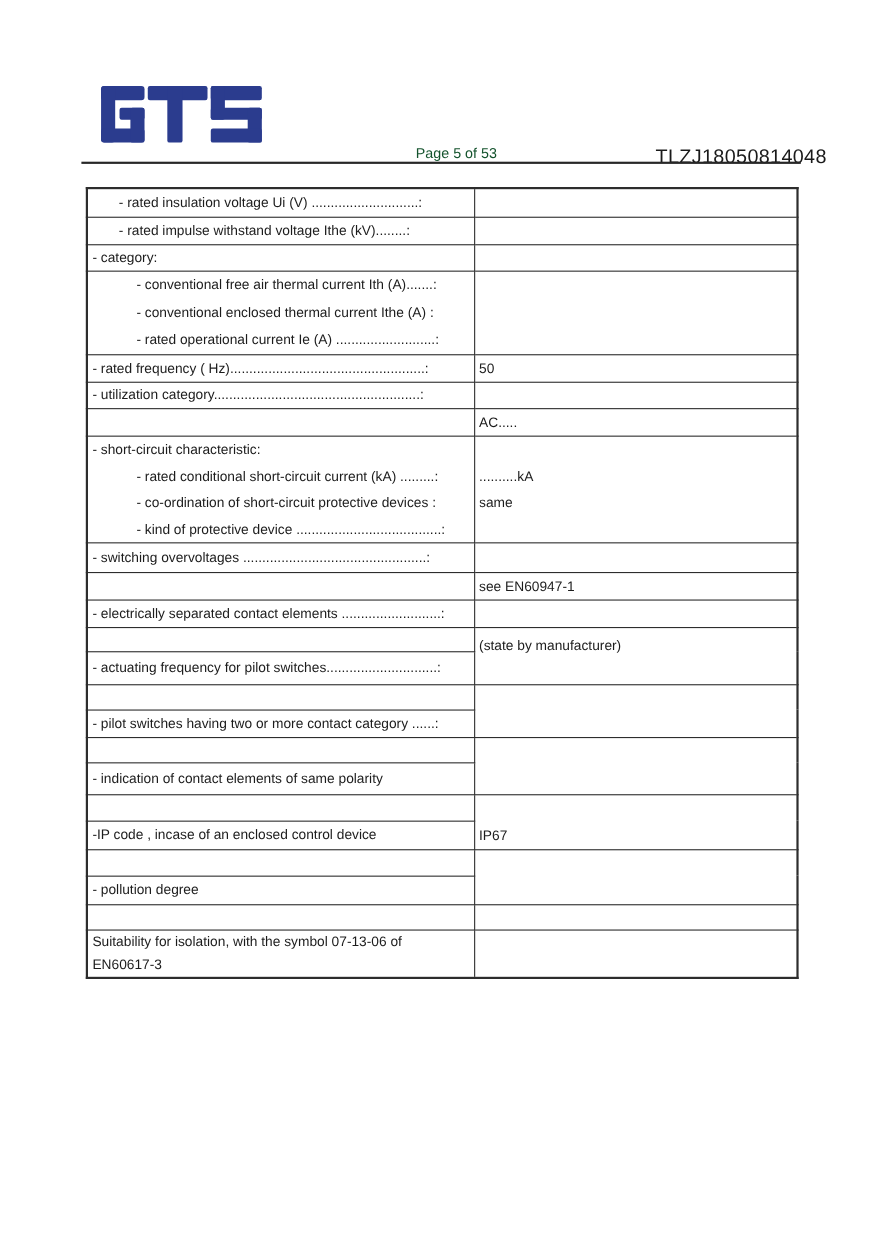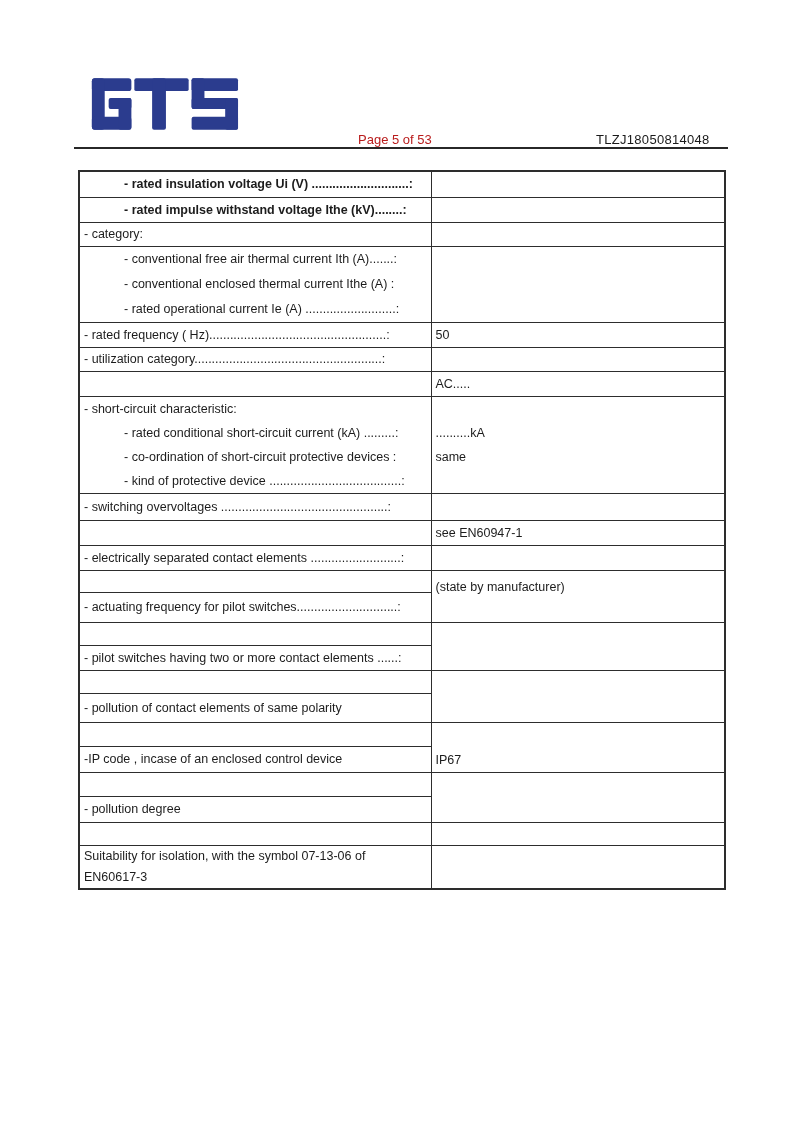--- a/index.html
+++ b/index.html
@@ -6,41 +6,41 @@
   html, body { margin: 0; padding: 0; }
   body {
     width: 800px; height: 1132px;
     background: #ffffff;
     font-family: "Liberation Sans", sans-serif;
     color: #1e1e1e;
     position: relative;
     overflow: hidden;
   }
   .logo { position: absolute; left: 82px; top: 60px; width: 158px; height: 80px; }
-  .hdr-page { position: absolute; top: 132px; left: 358px; font-size: 13px; color: #b91c1c; }
-  .hdr-ref  { position: absolute; top: 132px; left: 596px; font-size: 13px; color: #1a1a1a; letter-spacing: 0.3px; }
+  .hdr-page { position: absolute; top: 132px; left: 378px; font-size: 13px; color: #14532d; }
+  .hdr-ref  { position: absolute; top: 132px; left: 596px; font-size: 18px; color: #1a1a1a; letter-spacing: 0.3px; }
   .hdr-rule { position: absolute; top: 147px; left: 74px; width: 654px; height: 2px; background: #272727; }
 
   table.spec {
     position: absolute; top: 170px; left: 78px;
     width: 646px;
     border-collapse: collapse;
     table-layout: fixed;
     font-size: 12.5px;
     color: #1c1c1c;
     border: 2px solid #2d2d2d;
   }
   td {
     border: 1.5px solid #2d2d2d;
     padding: 0 4px;
     vertical-align: middle;
     overflow: hidden;
     white-space: nowrap;
   }
-  td.indent { padding-left: 44px; font-weight: bold; }
+  td.indent { padding-left: 28px; }
   .line  { height: 24px; line-height: 24px; overflow: hidden; }
   .line25 { height: 25px; line-height: 25px; overflow: hidden; }
   .line.ind, .line25.ind { padding-left: 40px; }
   td.vtop { vertical-align: top; padding-top: 9px; }
   td.vbot { vertical-align: bottom; padding-bottom: 5px; }
   .twoline { line-height: 21px; white-space: normal; }
 </style>
 </head>
 <body>
 
@@ -137,28 +137,28 @@
       <td class="vtop" rowspan="2">(state by manufacturer)</td>
     </tr>
     <tr style="height:30px">
       <td>- actuating frequency for pilot switches.............................:</td>
     </tr>
     <tr style="height:23px">
       <td></td>
       <td rowspan="2"></td>
     </tr>
     <tr style="height:25px">
-      <td>- pilot switches having two or more contact elements ......:</td>
+      <td>- pilot switches having two or more contact category ......:</td>
     </tr>
     <tr style="height:23px">
       <td></td>
       <td rowspan="2"></td>
     </tr>
     <tr style="height:29px">
-      <td>- pollution of contact elements of same polarity</td>
+      <td>- indication of contact elements of same polarity</td>
     </tr>
     <tr style="height:24px">
       <td></td>
       <td class="vbot" rowspan="2">IP67</td>
     </tr>
     <tr style="height:26px">
       <td>-IP code , incase of an enclosed control device</td>
     </tr>
     <tr style="height:24px">
       <td></td>

